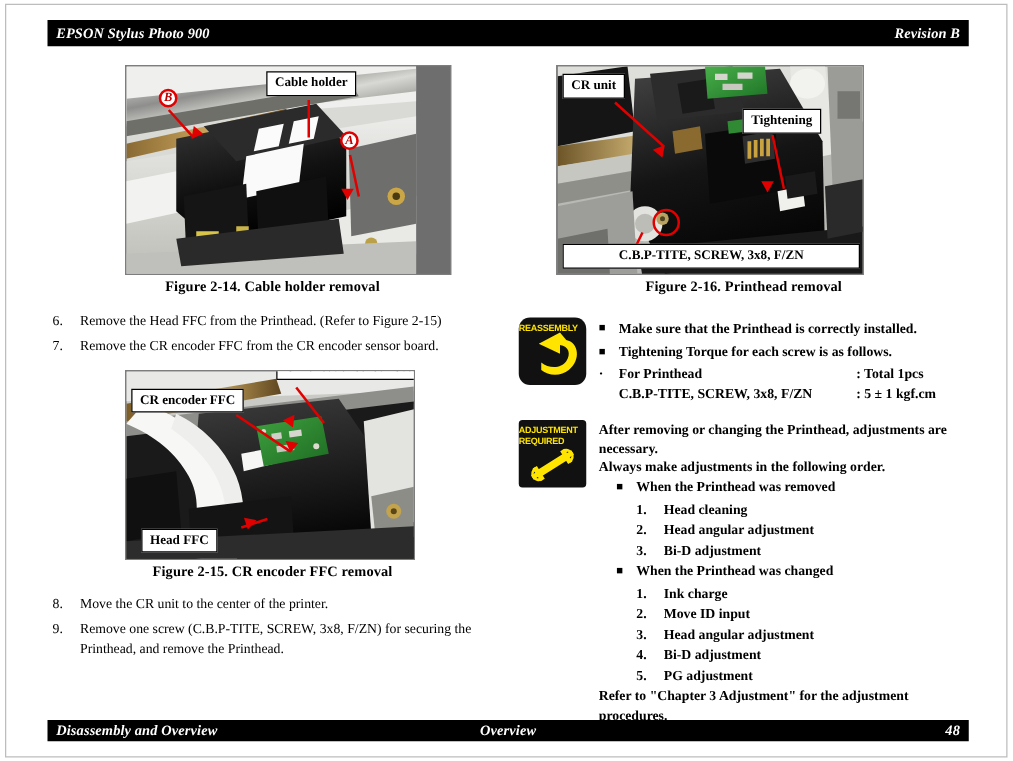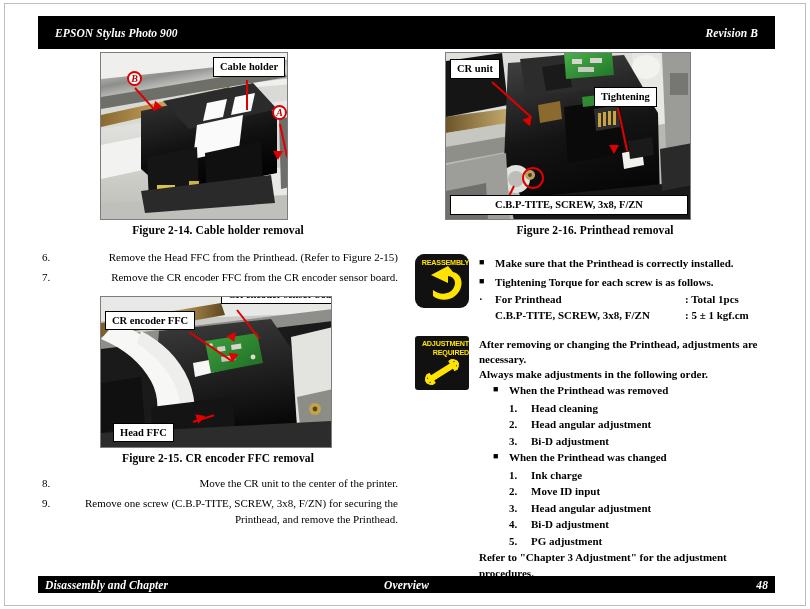--- a/index.html
+++ b/index.html
@@ -39,22 +39,22 @@
     font-weight: bold;
     font-style: italic;
     font-size: 11.5px;
     letter-spacing: .1px;
     display: flex;
     align-items: center;
     box-sizing: border-box;
   }
   #header-bar {
     left: 38px; top: 16px;
-    width: 737px; height: 33px;
-    padding: 0 17px;
+    width: 737px; height: 21px;
+    padding: 0 7px;
     justify-content: space-between;
   }
   #footer-bar {
     left: 38px; top: 576px;
     width: 737px; height: 17px;
     padding: 0 7px;
   }
   #footer-left  { flex: 0 0 auto; }
   #footer-center{ position: absolute; left: 0; right: 0; text-align: center; }
   #footer-right { margin-left: auto; position: relative; }
@@ -138,38 +138,38 @@
   
   .steps { margin-top: 14px; }
   .step {
     display: flex;
     font-size: 11px;
     line-height: 1.45;
     margin-bottom: 4px;
     color: #000;
   }
   .step-num { width: 26px; flex: 0 0 26px; padding-left: 4px; box-sizing: border-box; }
-  .step-txt { flex: 1 1 auto; text-align: right; }
+  .step-txt { flex: 1 1 auto; }
 
   
   .notice { display: flex; margin-bottom: 10px; }
   .notice-icon {
     flex: 0 0 54px;
     width: 54px; height: 54px;
     background: #111111;
     border-radius: 9px;
     position: relative;
     margin-right: 10px;
     overflow: hidden;
   }
   .notice-icon.square { border-radius: 3px; }
   .icon-text {
     position: absolute;
     left: 0; right: 0;
-    text-align: right;
+    text-align: left;
     color: #ffe400;
     font-family: "Liberation Sans", sans-serif;
     font-weight: bold;
     font-size: 7.2px;
     letter-spacing: -.2px;
     line-height: 1.12;
     z-index: 2;
   }
   .notice-body { flex: 1 1 auto; padding-top: 1px; }
 
@@ -225,21 +225,21 @@
   <div id="page-frame"></div>
 
   <div id="header-bar" class="rule-bar">
     <span>EPSON Stylus Photo 900</span>
     <span>Revision B</span>
   </div>
 
   <div class="col" id="col-left">
 
     <div class="figure">
-      <div class="photo" style="width:188px;height:168px;margin-left:62px;">
+      <div class="photo" style="width:261px;height:168px;margin-left:62px;">
         
         <svg viewBox="0 0 232 168" width="232" height="168" preserveAspectRatio="none">
           <defs>
             <linearGradient id="railg" x1="0" y1="0" x2="1" y2="1">
               <stop offset="0%" stop-color="#f4f4f2"></stop>
               <stop offset="35%" stop-color="#8e8e8c"></stop>
               <stop offset="55%" stop-color="#d8d8d4"></stop>
               <stop offset="100%" stop-color="#55554f"></stop>
             </linearGradient>
             <linearGradient id="bodyg" x1="0" y1="0" x2="0" y2="1">
@@ -587,17 +587,17 @@
             <span>PG adjustment</span>
           </div>
         </div>
 
         <div class="plain-line" style="margin-top:1px;">Refer to "Chapter 3 Adjustment" for the adjustment procedures.</div>
       </div>
     </div>
   </div>
 
   <div id="footer-bar" class="rule-bar">
-    <span id="footer-left">Disassembly and Chapter</span>
+    <span id="footer-left">Disassembly and Overview</span>
     <span id="footer-center">Overview</span>
     <span id="footer-right">48</span>
   </div>
 </div>
 
 </body></html>

